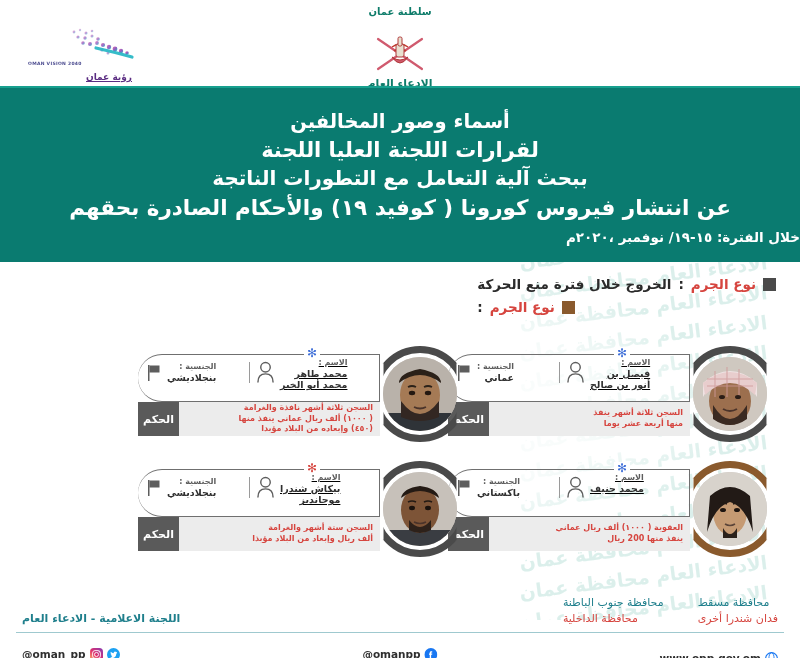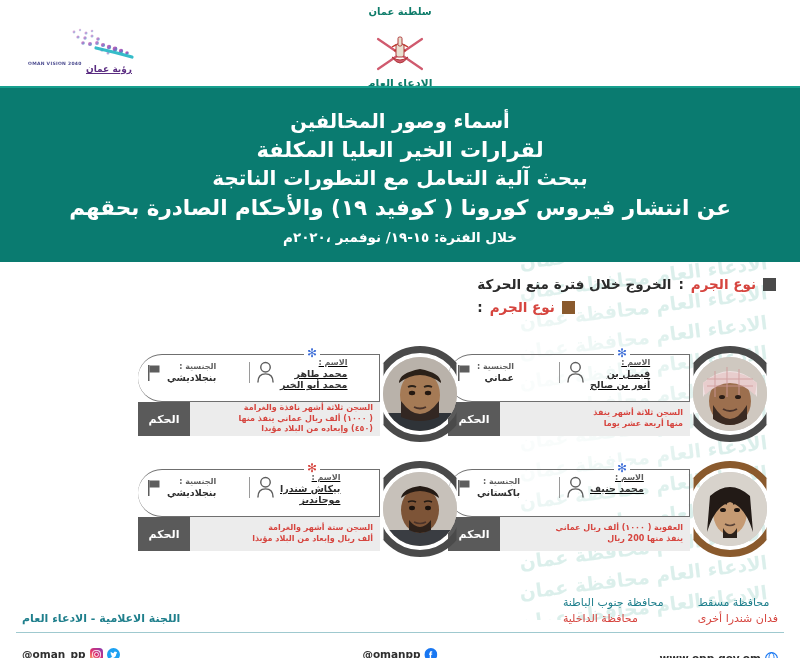--- a/index.html
+++ b/index.html
@@ -39,38 +39,38 @@
   .logo-left {
     position: absolute; left: 28px; top: 28px; width: 112px; height: 48px;
   }
   .dots-swoosh { position: absolute; left: 38px; top: 0; }
   .logo-left-caption {
     position: absolute; left: 0; top: 33px;
     font-size: 4.5px; color: #4b4b8f; line-height: 1.5;
     letter-spacing: .3px; font-weight: bold;
   }
   .logo-left-ar {
-    position: absolute; left: 58px; top: 36px;
+    position: absolute; left: 58px; top: 44px;
     font-size: 9px; color: #5b2d82; font-weight: bold; text-decoration: underline;
   }
   .emblem {
     position: absolute; left: 50%; top: 6px; transform: translateX(-50%);
     width: 104px; text-align: center;
   }
   .emblem-top, .emblem-bot {
     color: #0e7c6a; font-size: 10px; font-weight: bold; line-height: 1.1;
   }
   .emblem-top { margin-bottom: 14px; }
   .emblem-bot { margin-top: 1px; font-size: 11px; }
 
   
   .banner {
     position: relative; z-index: 3;
     width: 800px; height: 176px; background: #0a7b70;
-    display: flex; flex-direction: column; align-items: center;
+    display: flex; flex-direction: column; 
     justify-content: center; padding-top: 4px;
     border-top: 2px solid #17a08f;
   }
   .banner-line {
     color: #ffffff; font-weight: bold; text-align: center;
     line-height: 1.38; direction: rtl;
   }
   .bl1 { font-size: 19.5px; }
   .bl2 { font-size: 21px; }
   .bl3 { font-size: 20px; }
@@ -145,21 +145,21 @@
     color: #3f6fd8; font-size: 12px; font-weight: bold; line-height: 1;
     background: #ffffff; padding: 0 3px;
   }
   .star.red { color: #d6453f; }
 
   .verdict-row {
     position: absolute; right: 0; top: 48px; width: 242px; height: 34px;
     display: flex; flex-direction: row-reverse; align-items: stretch;
   }
   .verdict-label {
-    width: 52px; background: #5a5a5a; color: #ffffff;
+    width: 41px; background: #5a5a5a; color: #ffffff;
     display: flex; align-items: center; justify-content: center;
     font-size: 11px; font-weight: bold; flex: none;
   }
   .verdict-text {
     flex: 1; background: #ececec; color: #d6453f;
     font-size: 8px; font-weight: bold; line-height: 1.35;
     display: flex; align-items: center; justify-content: flex-start;
     text-align: right; padding: 2px 7px 2px 4px; direction: rtl;
   }
 
@@ -266,21 +266,21 @@
         <rect x="26" y="13" width="8" height="13" rx="2" fill="#e8e0d0" stroke="#b03a3a" stroke-width="1"></rect>
         <path d="M22 26 Q30 38 38 26 Q30 32 22 26 Z" fill="#d05a6e" stroke="#b03a3a" stroke-width="1"></path>
         <rect x="28" y="6" width="4" height="9" rx="1.5" fill="#e8e0d0" stroke="#b03a3a" stroke-width="1"></rect>
       </svg>
       <div class="emblem-bot">الادعاء العام</div>
     </div>
   </div>
 
   <div class="banner">
     <div class="banner-line bl1">أسماء وصور المخالفين</div>
-    <div class="banner-line bl2">لقرارات الخير العليا المكلفة</div>
+    <div class="banner-line bl2">لقرارات اللجنة العليا اللجنة</div>
     <div class="banner-line bl3">ببحث آلية التعامل مع التطورات الناتجة</div>
     <div class="banner-line bl4">عن انتشار فيروس كورونا ( كوفيد ١٩) والأحكام الصادرة بحقهم</div>
     <div class="banner-date">خلال الفترة: ١٥-١٩/ نوفمبر ،٢٠٢٠م</div>
   </div>
 
   <div class="legend">
     <div class="legend-row">
       <span class="legend-swatch" style="background:#4a4a4a"></span>
       <span class="legend-label">نوع الجرم</span>
       <span class="legend-text">:</span>

